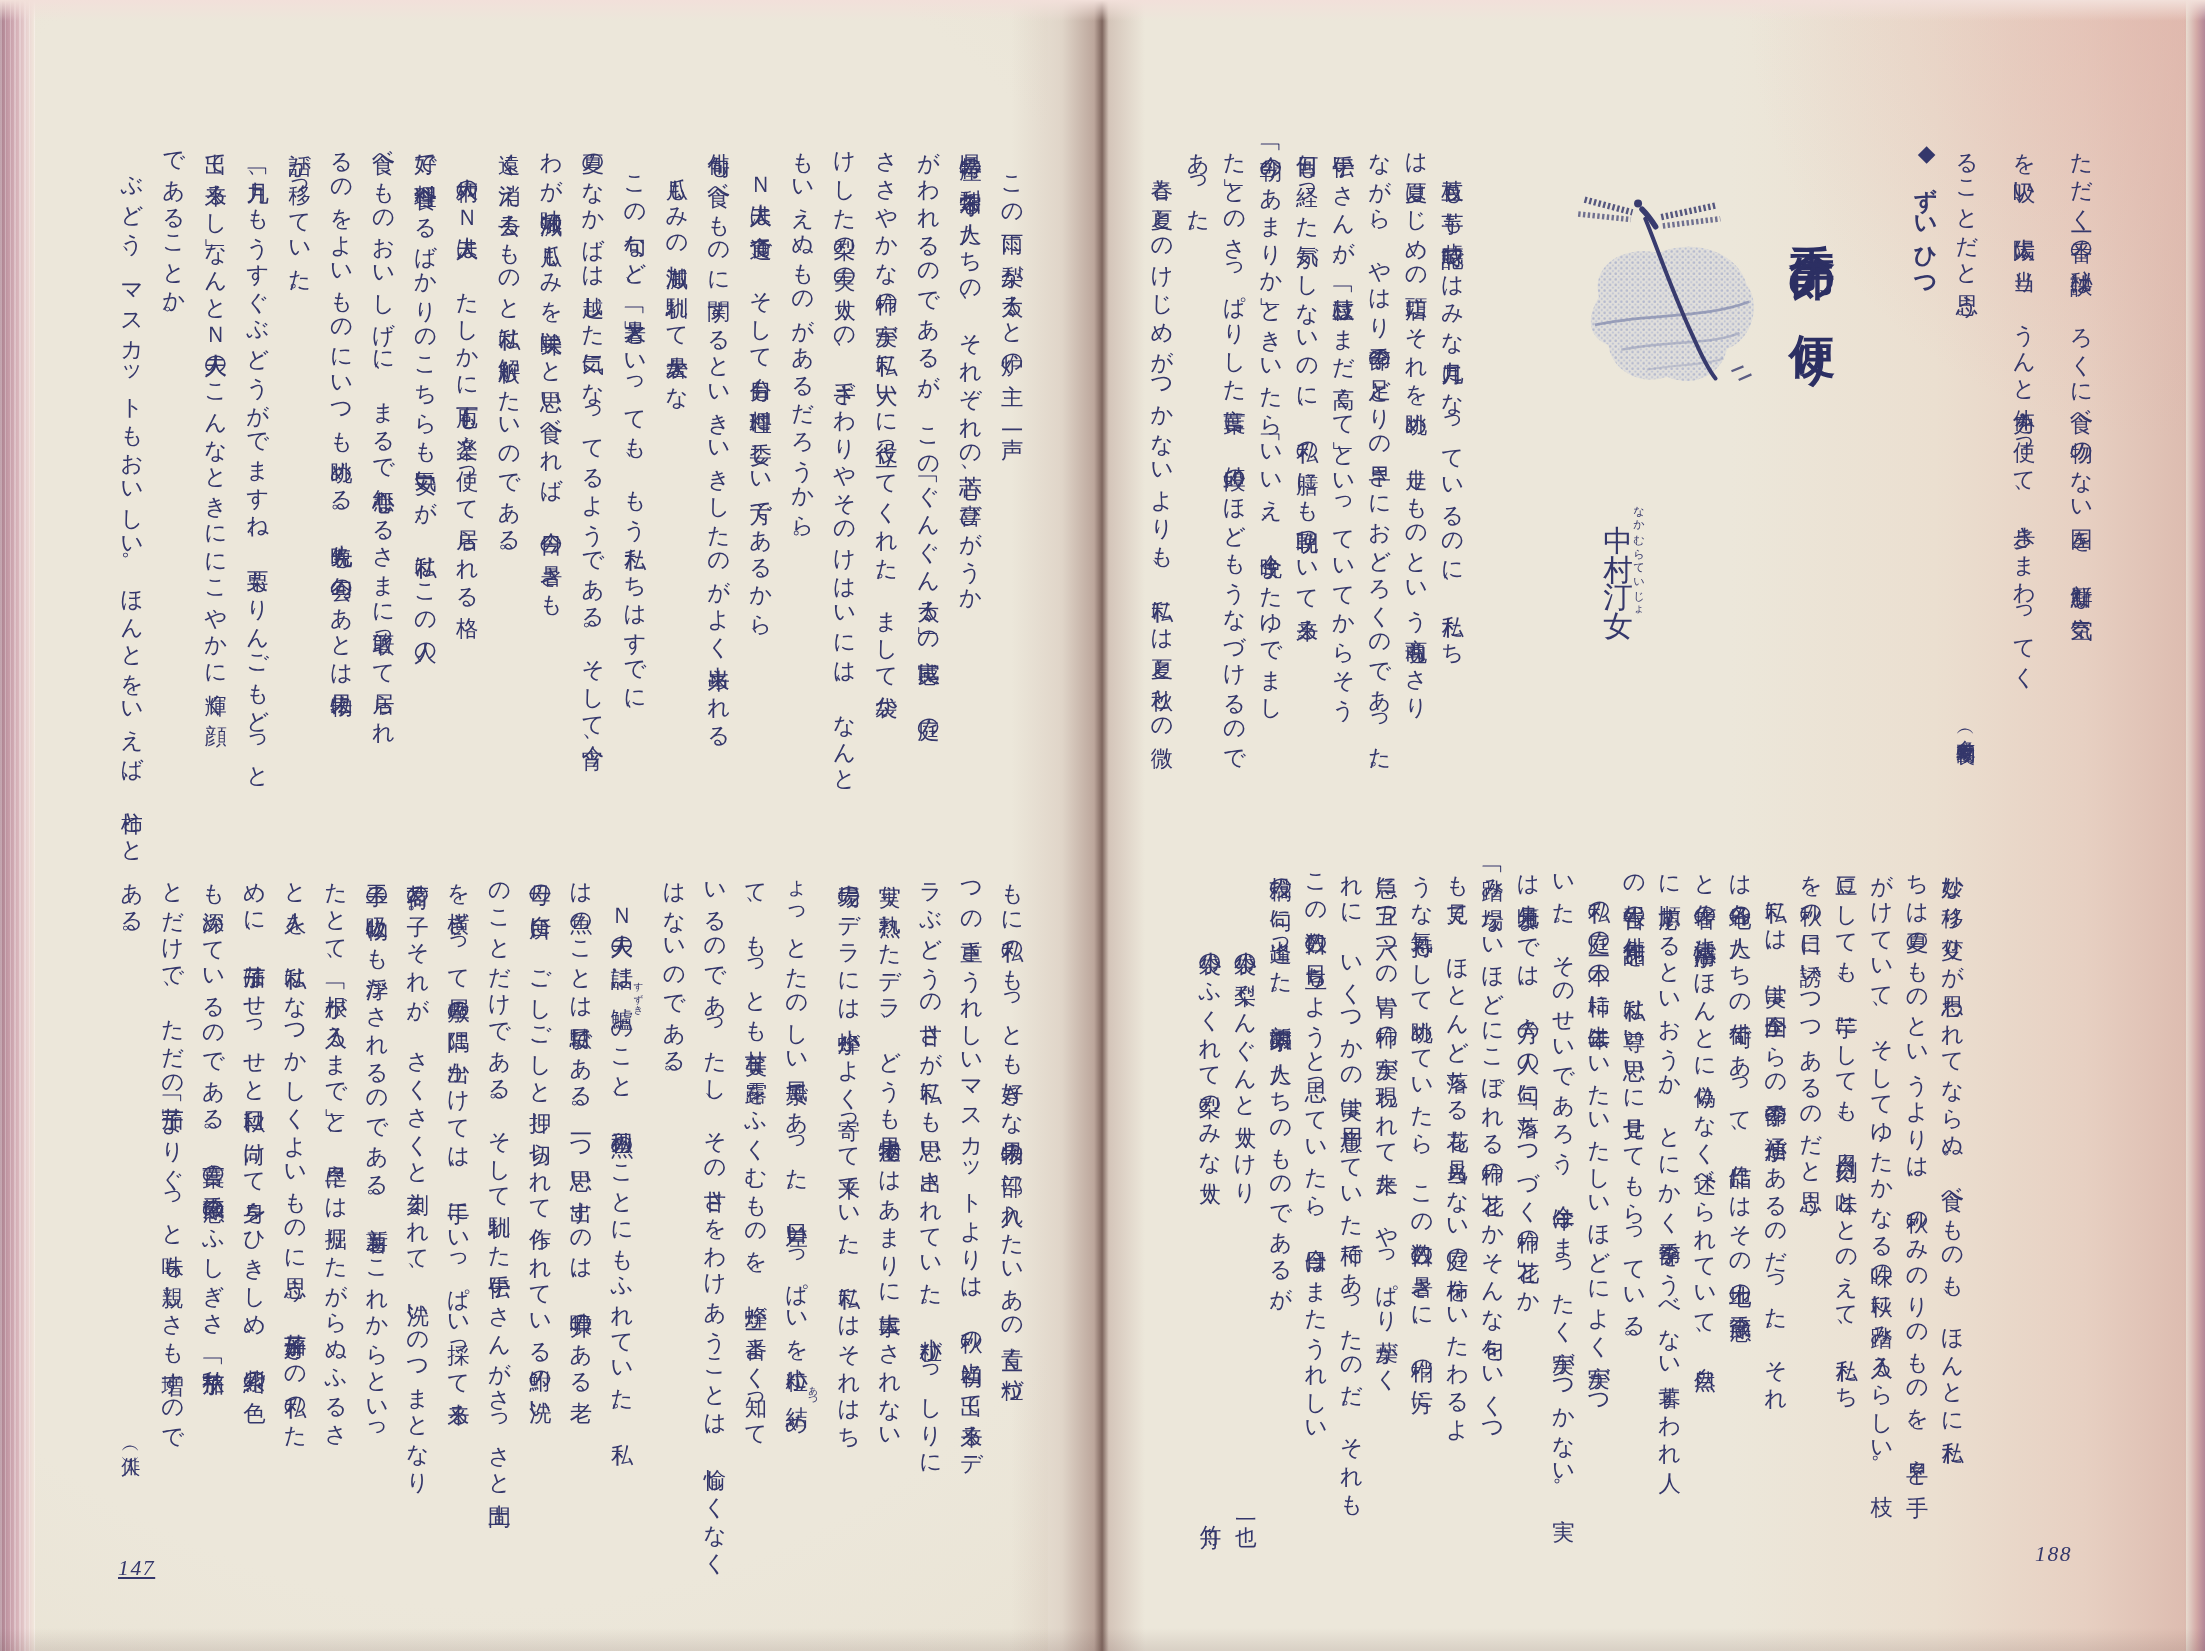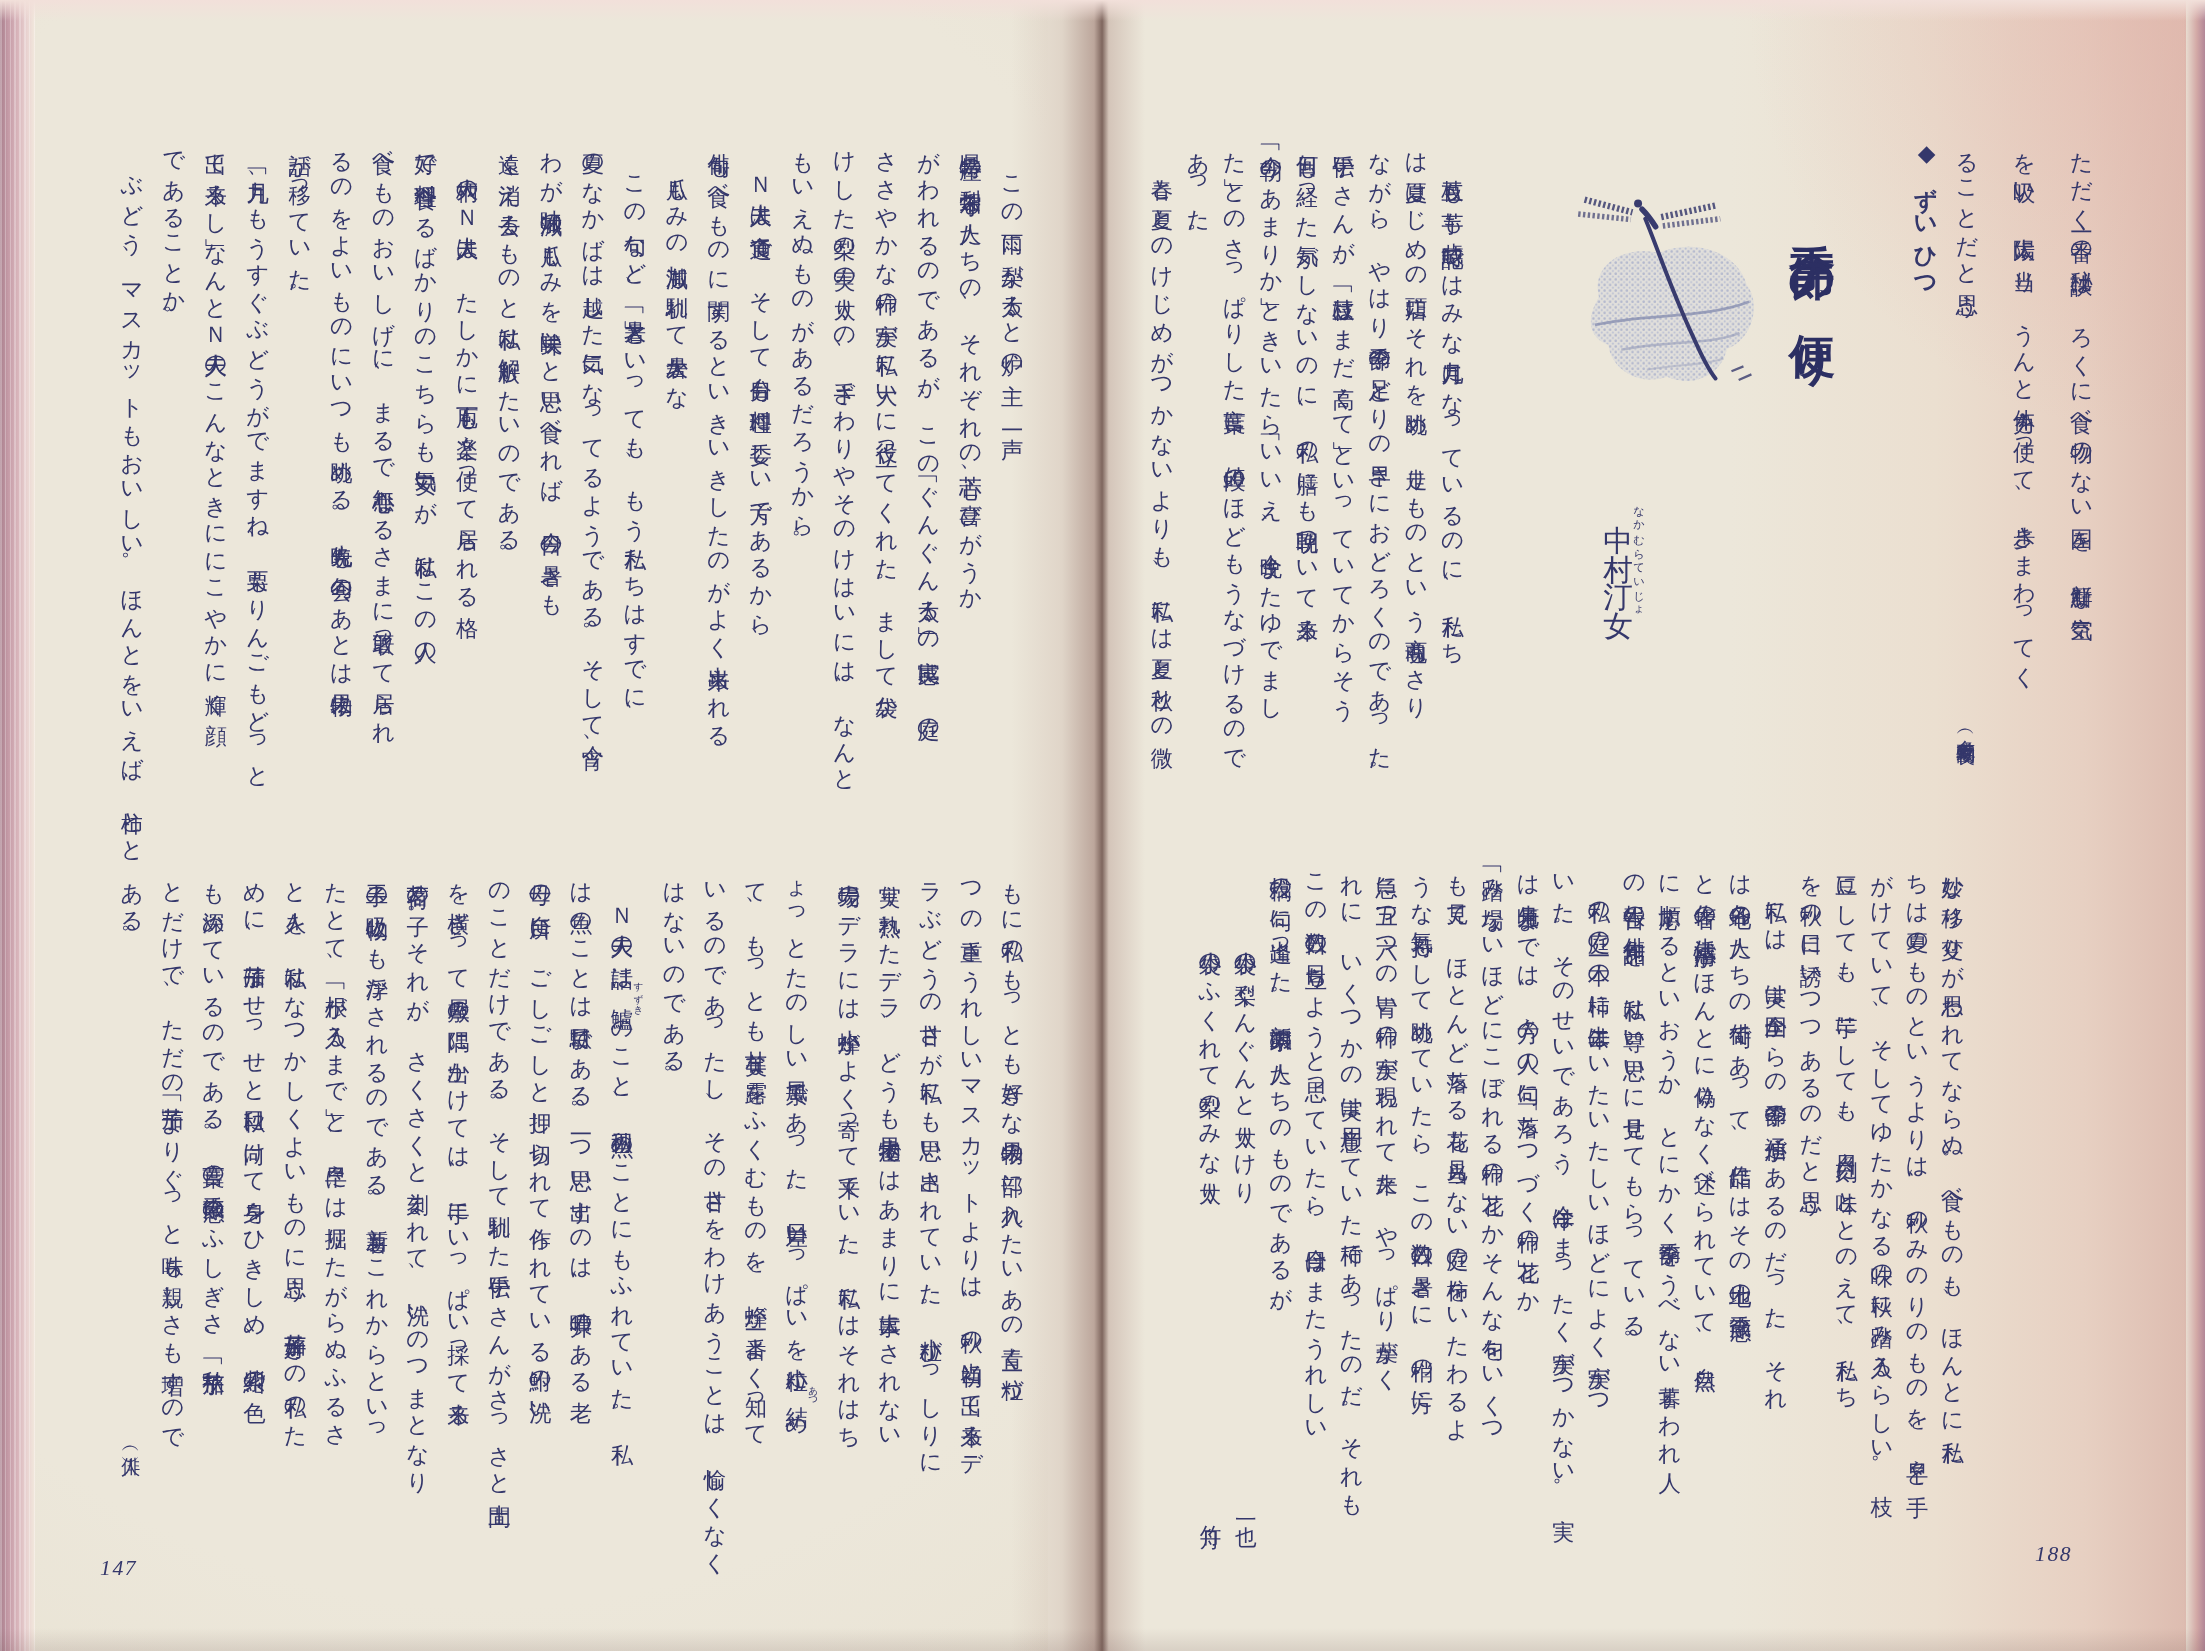--- a/index.html
+++ b/index.html
@@ -50,21 +50,21 @@
         font-size:23px;font-weight:700;letter-spacing:4px;color:var(--ink);}
   .title-col{position:absolute;left:631px;top:70px;height:383px;writing-mode:vertical-rl;
         text-orientation:upright;font-size:46px;font-weight:600;letter-spacing:12.8px;color:var(--title-ink);}
   .author-col{position:absolute;left:447px;top:361px;height:264px;writing-mode:vertical-rl;
         text-orientation:upright;font-size:29.6px;letter-spacing:21px;color:var(--ink);}
   .author-col ruby rt{font-size:11.2px;letter-spacing:1.6px;}
   .dragonfly{position:absolute;left:425px;top:40px;}
 
   .pagenum{position:absolute;font-style:italic;font-size:21.6px;letter-spacing:1.6px;color:var(--ink);
         font-family:"Liberation Serif","DejaVu Serif",serif;}
-  .pagenum-left{left:68px;top:1556px;}
+  .pagenum-left{left:86px;top:1556px;text-decoration:underline;}
   .pagenum-right{left:987px;top:1542px;}
 </style>
 </head>
 <body>
 
 <div class="photo">
 
   <div class="page page-left">
     <div class="band" id="lp-top" style="left:88px;top:136px;width:903px;height:669px;">
         <div class="vcol">　この雨に梨が太ると炉の主　　一声</div>

